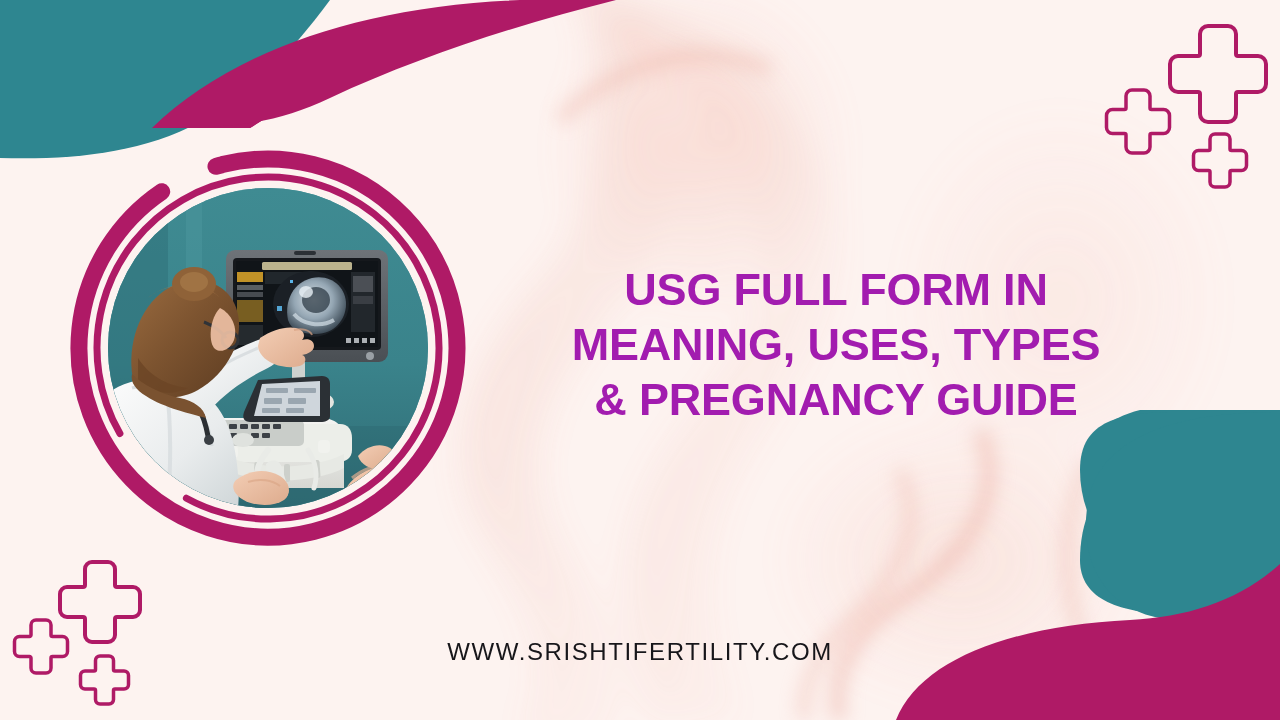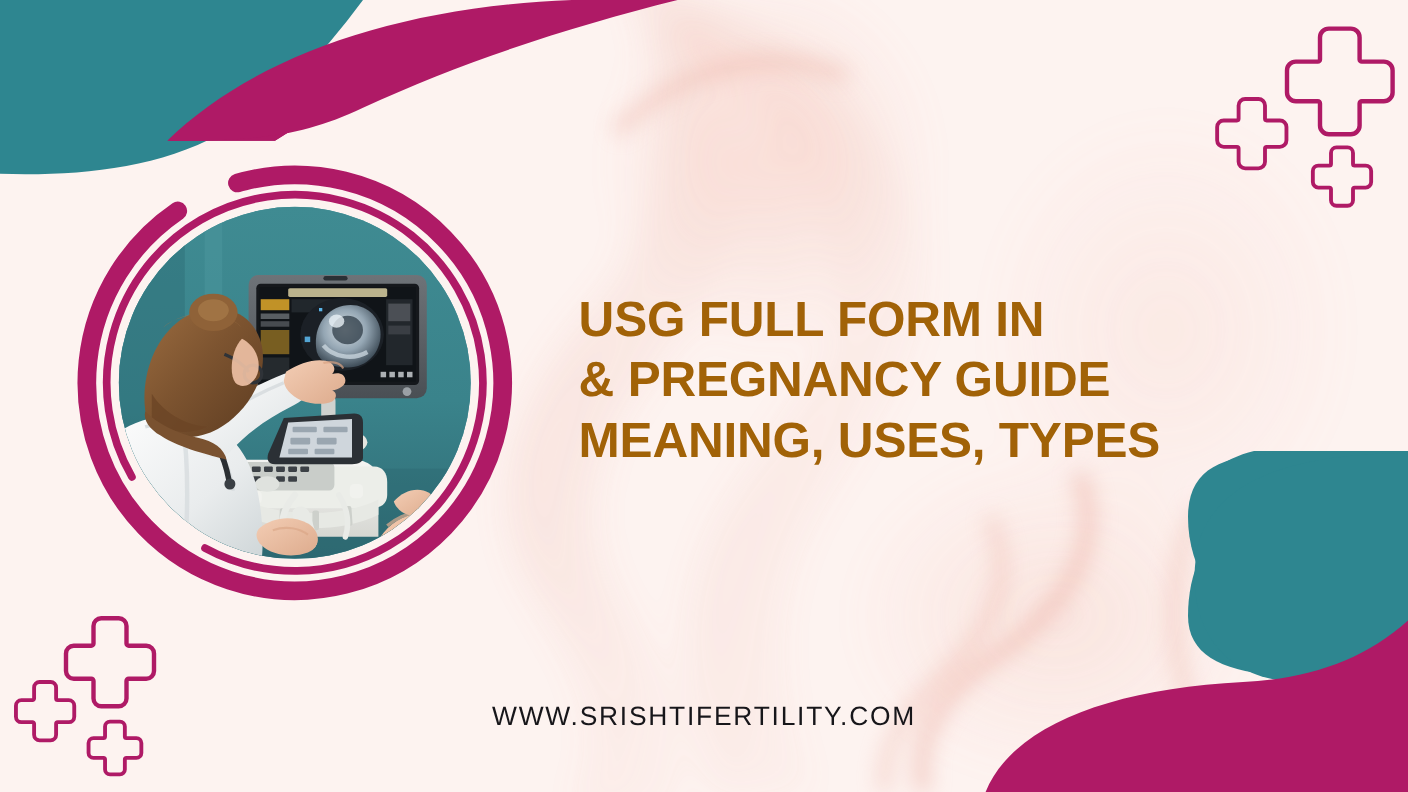--- a/index.html
+++ b/index.html
@@ -58,22 +58,23 @@
     position: absolute;
     left: 526px;
     top: 262px;
     width: 620px;
     margin: 0;
     font-family: "Liberation Sans", sans-serif;
     font-weight: bold;
     font-size: 45px;
     line-height: 55px;
     letter-spacing: -0.2px;
-    color: #a16207;
+    color: #a21caf;
     text-transform: uppercase;
+    text-align: center;
   }
   #headline .hl-line {
     display: block;
     white-space: nowrap;
   }
   
   #website-url {
     position: absolute;
     left: 0;
     top: 638px;
@@ -375,19 +376,19 @@
     </div>
 
     <svg id="photo-rings" viewBox="0 0 410 410">
       <path d="M205,16 A189,189 0 1 1 204.9,16 Z" fill="none" stroke="#af1a66" stroke-width="17" transform="rotate(-14 205 205)" stroke-dasharray="1120 60" stroke-linecap="round"></path>
       <circle cx="205" cy="205" r="171" fill="none" stroke="#af1a66" stroke-width="7" transform="rotate(150 205 205)" stroke-dasharray="980 95" stroke-linecap="round"></circle>
     </svg>
   </div>
 
   <h1 id="headline">
     <span class="hl-line">USG Full Form in</span>
+    <span class="hl-line">Meaning, Uses, Types</span>
     <span class="hl-line">&amp; Pregnancy Guide</span>
-    <span class="hl-line">Meaning, Uses, Types</span>
   </h1>
 
   <div id="website-url">www.srishtifertility.com</div>
 
 </div>
 
 </body></html>

